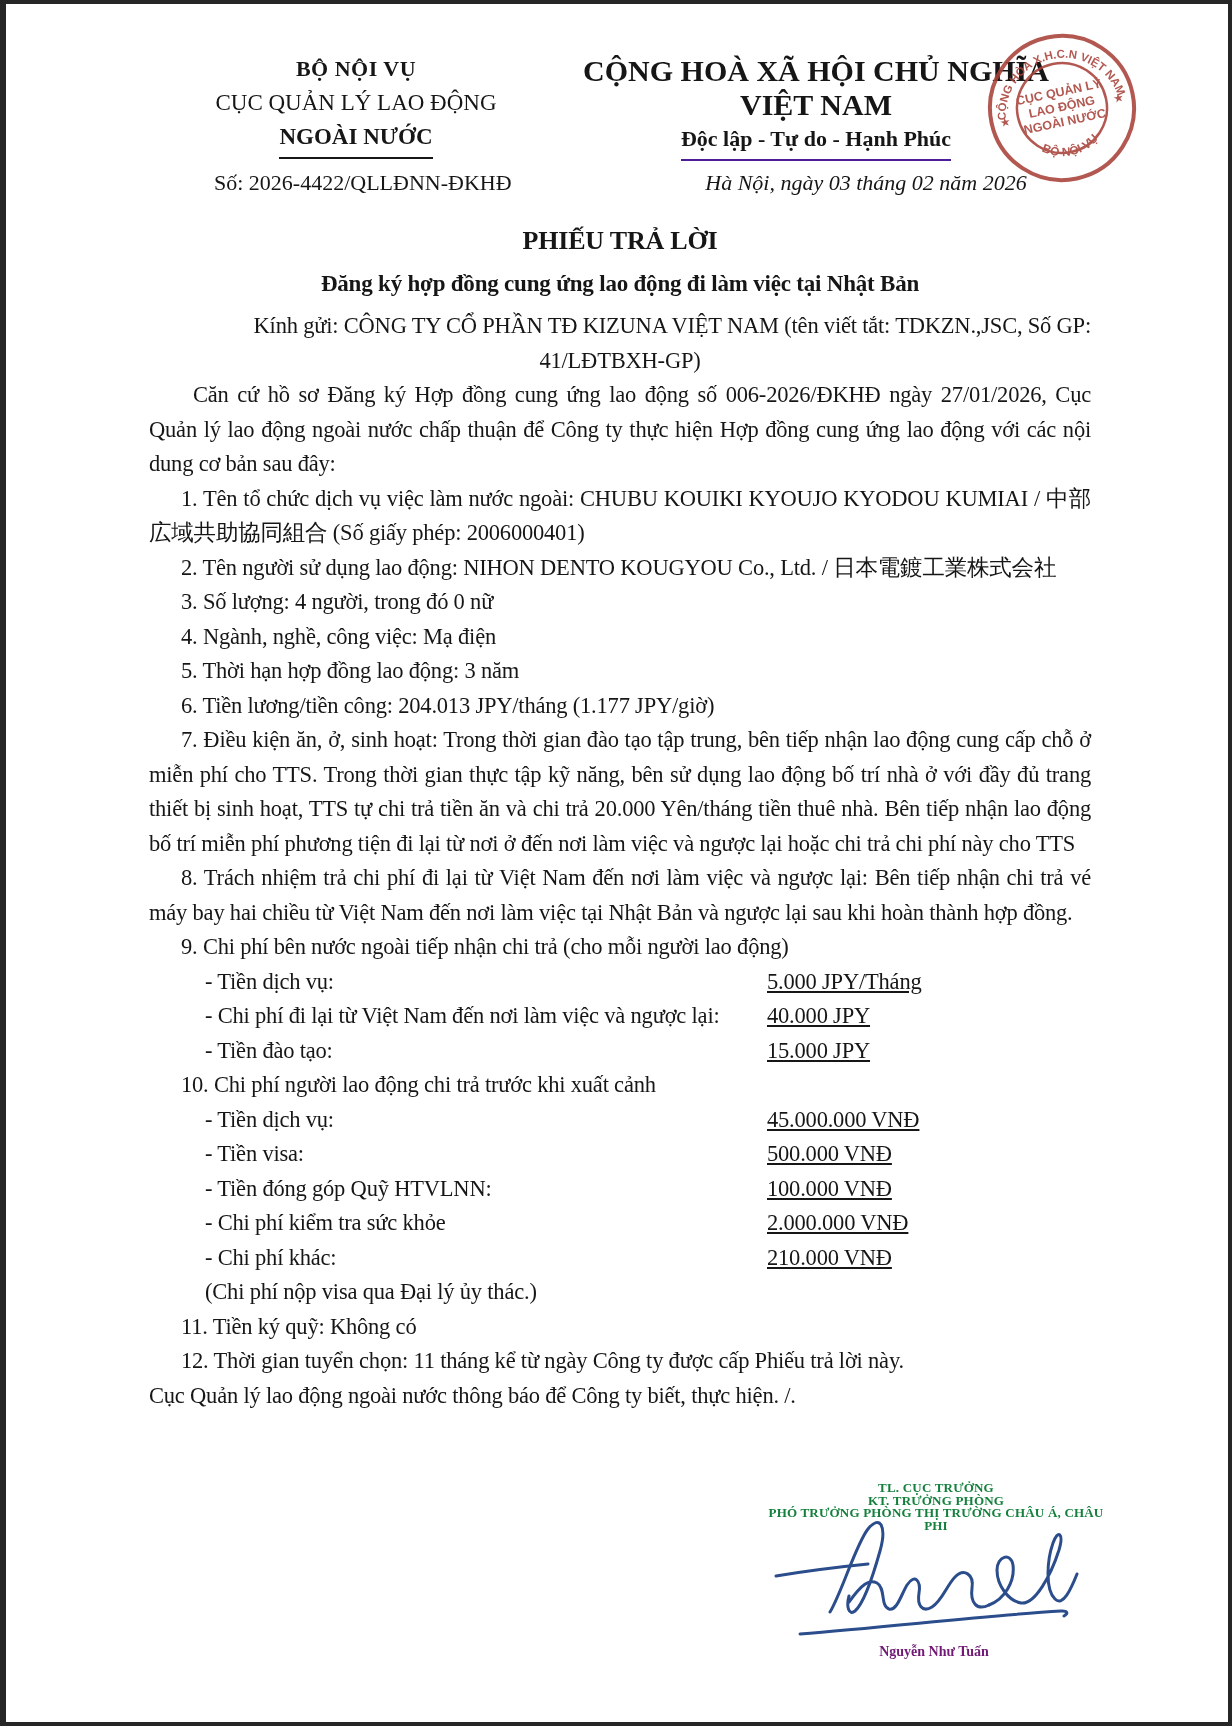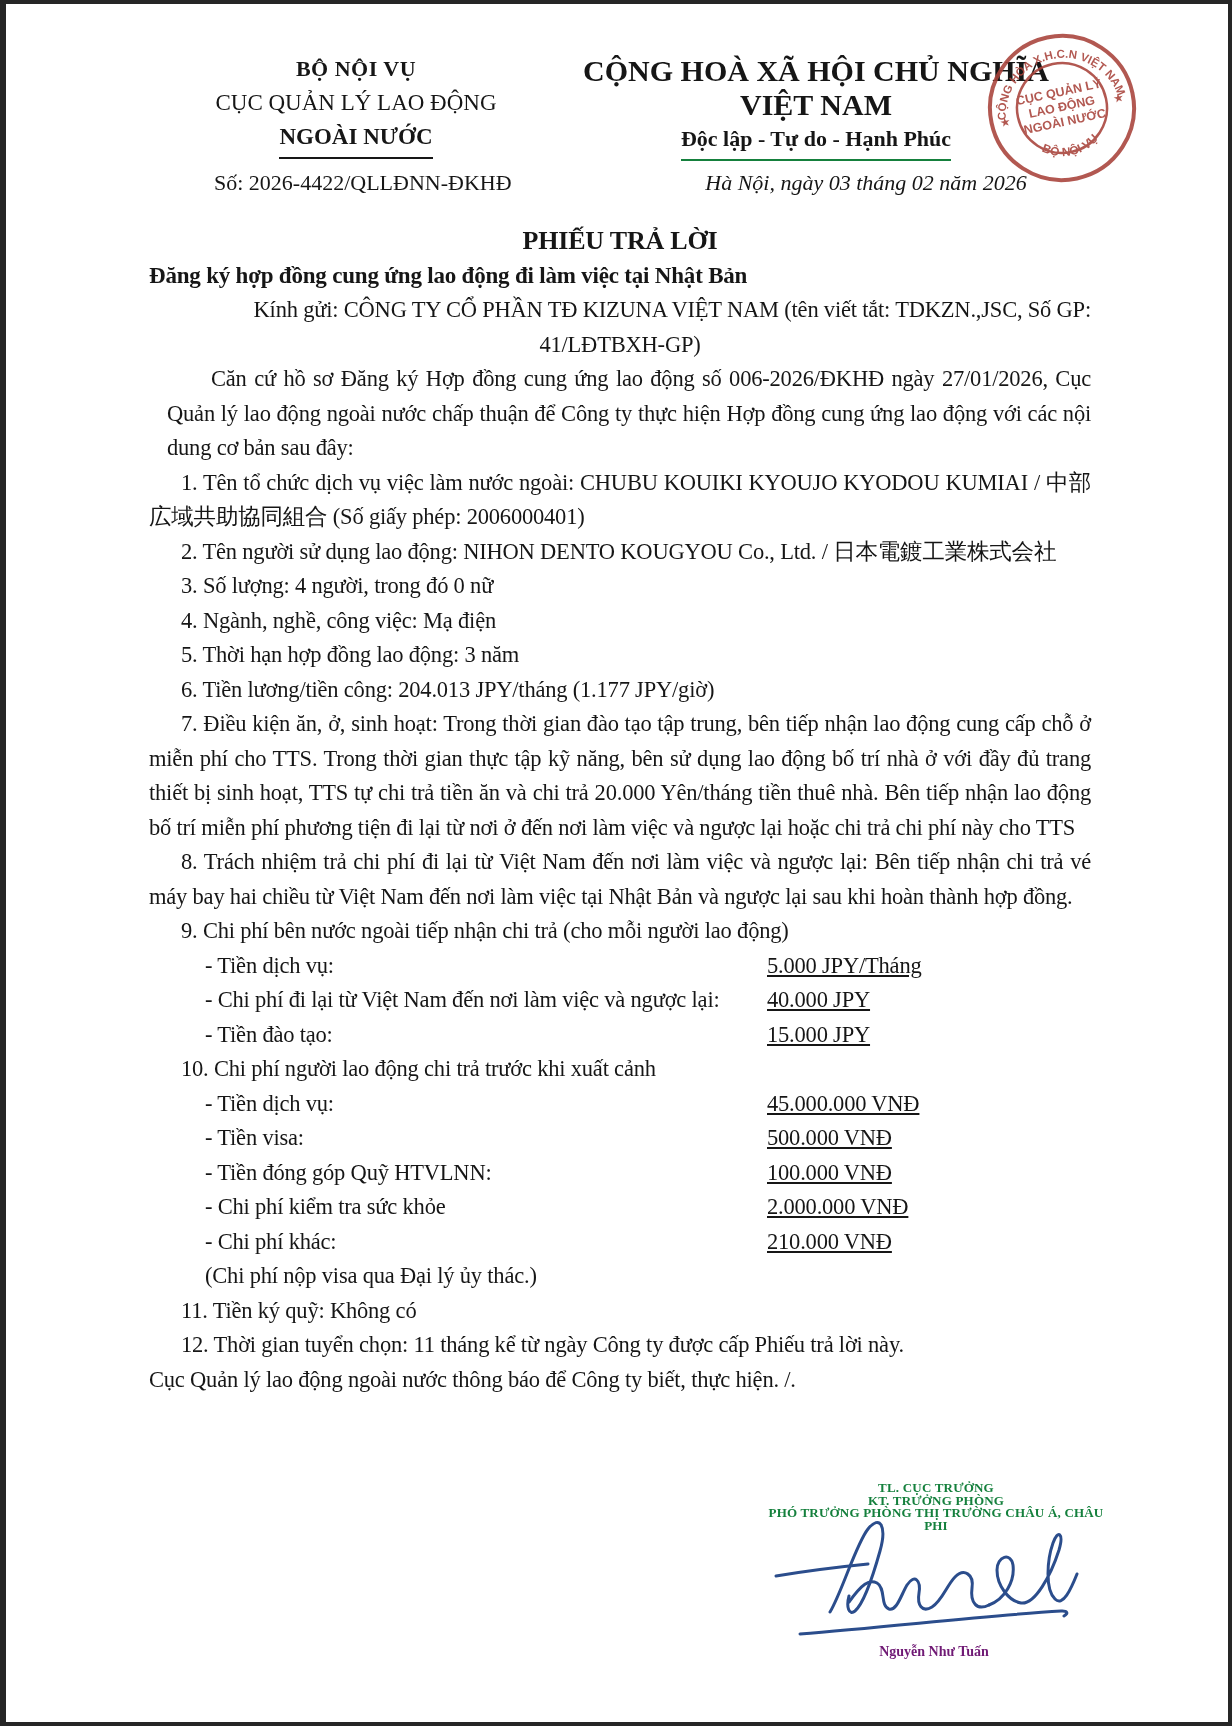--- a/index.html
+++ b/index.html
@@ -17,36 +17,36 @@
   
   .hdr-left{position:absolute;left:150px;top:48px;width:400px;text-align:center;line-height:34px;}
   .hdr-left .l1{font-size:22px;font-weight:bold;letter-spacing:.5px;}
   .hdr-left .l2{font-size:23px;font-weight:normal;}
   .hdr-left .l3{font-size:23px;font-weight:bold;}
   .hdr-left .l3 span{display:inline-block;border-bottom:2px solid #161616;padding-bottom:3px;}
   .ref-number{position:absolute;left:208px;top:166px;font-size:22px;}
   .hdr-right{position:absolute;left:560px;top:50px;width:500px;text-align:center;line-height:34px;}
   .hdr-right .m1{font-size:30px;font-weight:bold;}
   .hdr-right .m2{font-size:22px;font-weight:bold;}
-  .hdr-right .m2 span{display:inline-block;border-bottom:2px solid #15803d;padding-bottom:3px;}
+  .hdr-right .m2 span{display:inline-block;border-bottom:2px solid #4c1d95;padding-bottom:3px;}
   .place-date{position:absolute;left:640px;top:166px;width:440px;text-align:center;font-style:italic;font-size:22px;}
   
   .stamp{position:absolute;left:978px;top:26px;width:156px;height:156px;opacity:.88;}
   
   .body{
     position:absolute;left:143px;top:220px;width:942px;
     font-size:22.5px;line-height:34.5px;letter-spacing:-.2px;
   }
   .doc-title{text-align:center;font-weight:bold;font-size:26px;margin:0;line-height:34px;}
-  .doc-subtitle{font-weight:bold;font-size:23px;margin:0;line-height:35px;}
+  .doc-subtitle{text-align:center;font-weight:bold;font-size:23px;margin:8px;line-height:35px;}
   .recipient{text-align:right;margin:0;white-space:nowrap;}
   .recipient2{text-align:center;margin:0;}
   .para{margin:0;text-align:justify;}
   .indent{text-indent:32px;}
-  .intro{text-indent:44px;margin-left:18px;}
+  .intro{text-indent:44px;}
   .fee-row{position:relative;padding-left:56px;}
   .fee-value{position:absolute;left:618px;top:0;text-decoration:underline;}
   .note{padding-left:56px;}
   
   .sig-block{position:absolute;left:758px;top:1478px;width:344px;text-align:center;
     font-size:13px;font-weight:bold;line-height:12.5px;color:#15803d;letter-spacing:.2px;}
   .sig-ink{position:absolute;left:762px;top:1512px;width:330px;height:130px;}
   .sig-name{position:absolute;left:778px;top:1640px;width:300px;text-align:center;
     font-size:14px;font-weight:bold;color:#701a75;}
 </style>

